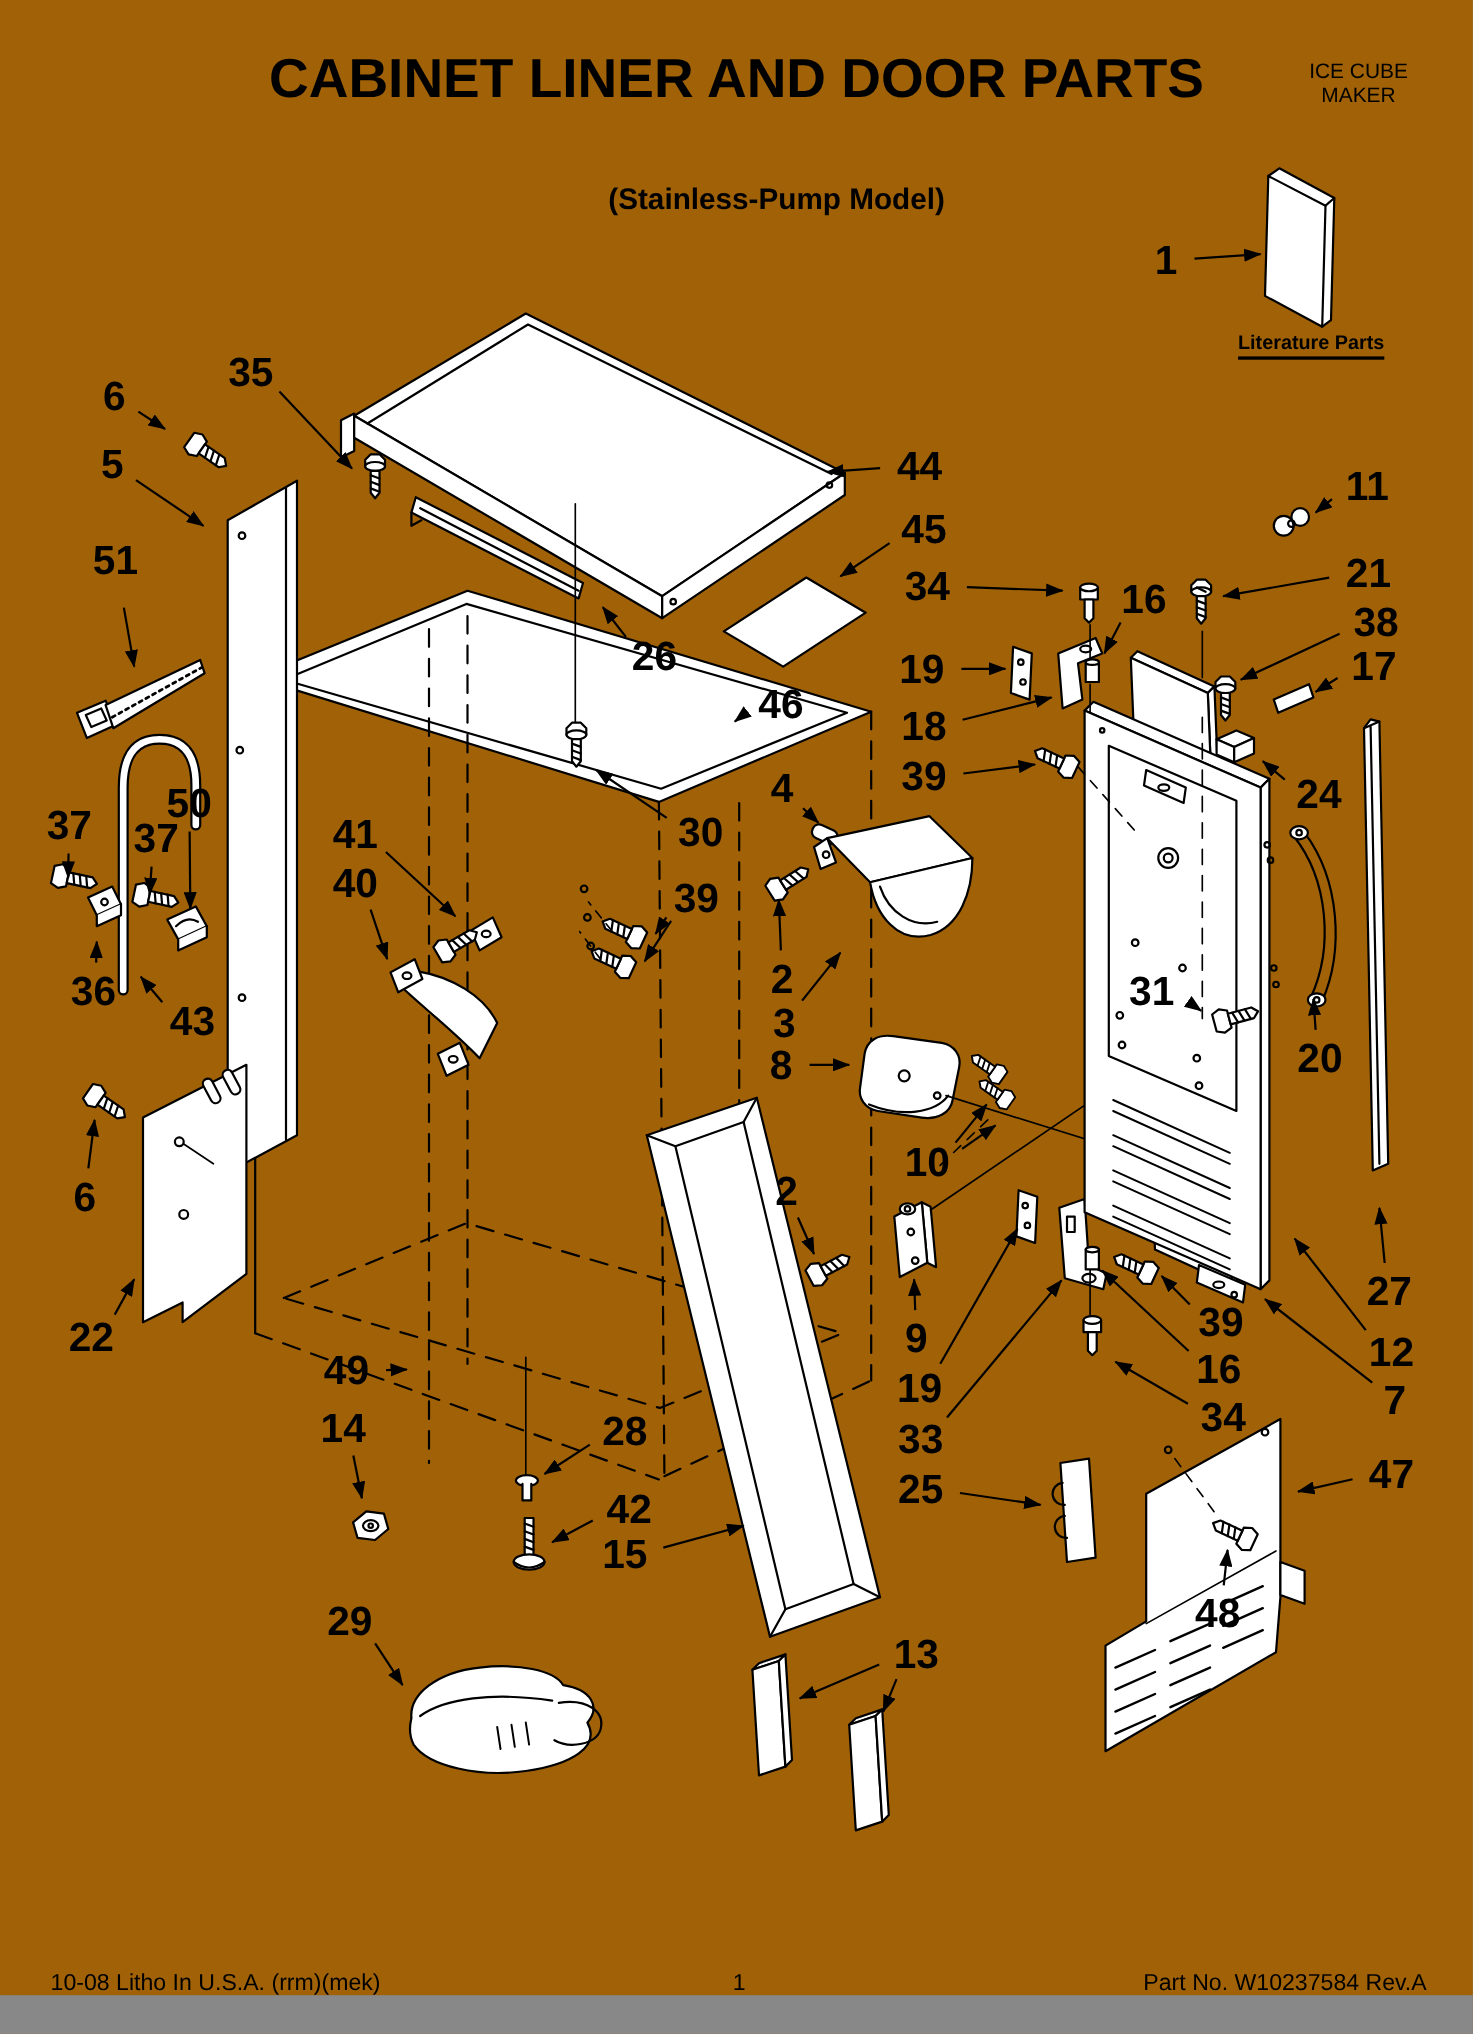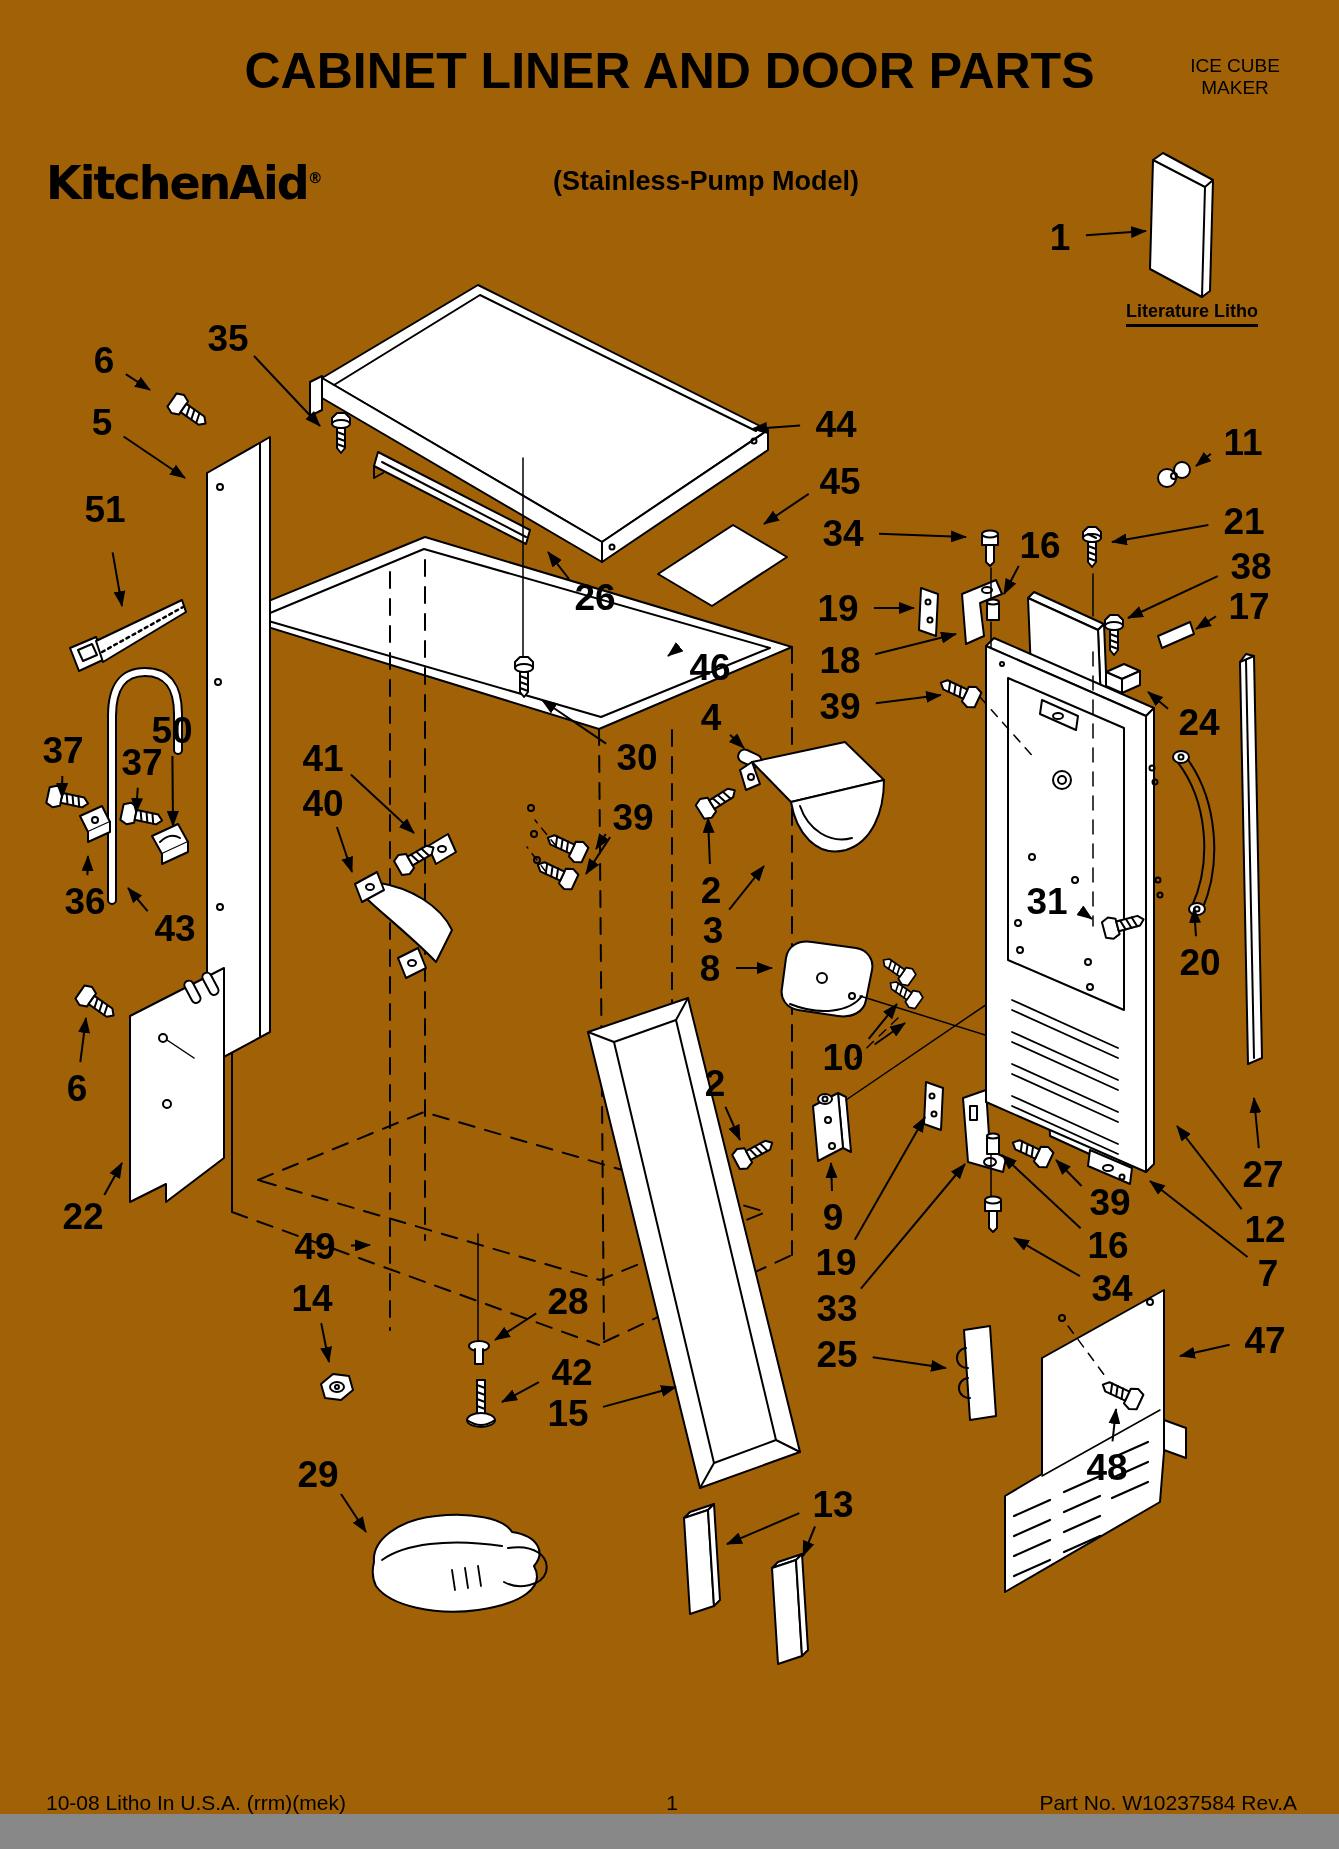--- a/index.html
+++ b/index.html
@@ -20,26 +20,25 @@
   .callout{position:absolute;transform:translate(-50%,-50%);font-size:37px;font-weight:bold;line-height:1;white-space:nowrap;}
   svg.layer{position:absolute;left:0;top:0;}
 </style>
 </head>
 <body>
 
 <div class="page">
 
   <div class="abs page-title">CABINET LINER AND DOOR PARTS</div>
   <div class="abs variant-line">(Stainless-Pump Model)</div>
-  <div class="abs brand"><span>KitchenAid</span><sup>®</sup></div>
   <div class="abs corner-label">
     <div>ICE CUBE</div>
     <div>MAKER</div>
   </div>
-  <div class="abs lit-label">Literature Litho</div>
+  <div class="abs lit-label">Literature Parts</div>
 
   <svg class="layer" width="1339" height="1849" viewBox="0 0 1339 1849" stroke="#000" stroke-width="2" fill="none" stroke-linejoin="round" stroke-linecap="round">
     <defs>
       <g id="lagscrew">
         <path d="M0,-8 L7,-11 L14,-8 L14,8 L7,11 L0,8 Z" fill="#fff"></path>
         <path d="M14,-5 L36,-5 L41,0 L36,5 L14,5 Z" fill="#fff"></path>
         <path d="M18,-5 L21,5 M24,-5 L27,5 M30,-5 L33,5"></path>
       </g>
       <g id="vscrew">
         <path d="M-9,2 L-9,-4 L-4,-9 L4,-9 L9,-4 L9,2 Z" fill="#fff"></path>
@@ -412,21 +411,21 @@
       <div class="callout" style="left: 840px; top: 481px;">45</div>
       <div class="callout" style="left: 843px; top: 533px;">34</div>
       <div class="callout" style="left: 1040px; top: 545px;">16</div>
       <div class="callout" style="left: 1243px; top: 442px;">11</div>
       <div class="callout" style="left: 1244px; top: 521px;">21</div>
       <div class="callout" style="left: 838px; top: 608px;">19</div>
       <div class="callout" style="left: 1251px; top: 566px;">38</div>
       <div class="callout" style="left: 1249px; top: 606px;">17</div>
       <div class="callout" style="left: 595px; top: 597px;">26</div>
       <div class="callout" style="left: 840px; top: 660px;">18</div>
-      <div class="callout" style="left: 710px; top: 640px; margin-top: 27px;">46</div>
+      <div class="callout" style="left: 710px; top: 640px;">46</div>
       <div class="callout" style="left: 840px; top: 706px;">39</div>
       <div class="callout" style="left: 1199px; top: 722px;">24</div>
       <div class="callout" style="left: 711px; top: 717px;">4</div>
       <div class="callout" style="left: 637px; top: 757px;">30</div>
       <div class="callout" style="left: 63px; top: 750px;">37</div>
       <div class="callout" style="left: 172px; top: 730px;">50</div>
       <div class="callout" style="left: 142px; top: 762px;">37</div>
       <div class="callout" style="left: 323px; top: 758px;">41</div>
       <div class="callout" style="left: 323px; top: 803px;">40</div>
       <div class="callout" style="left: 711px; top: 890px;">2</div>

